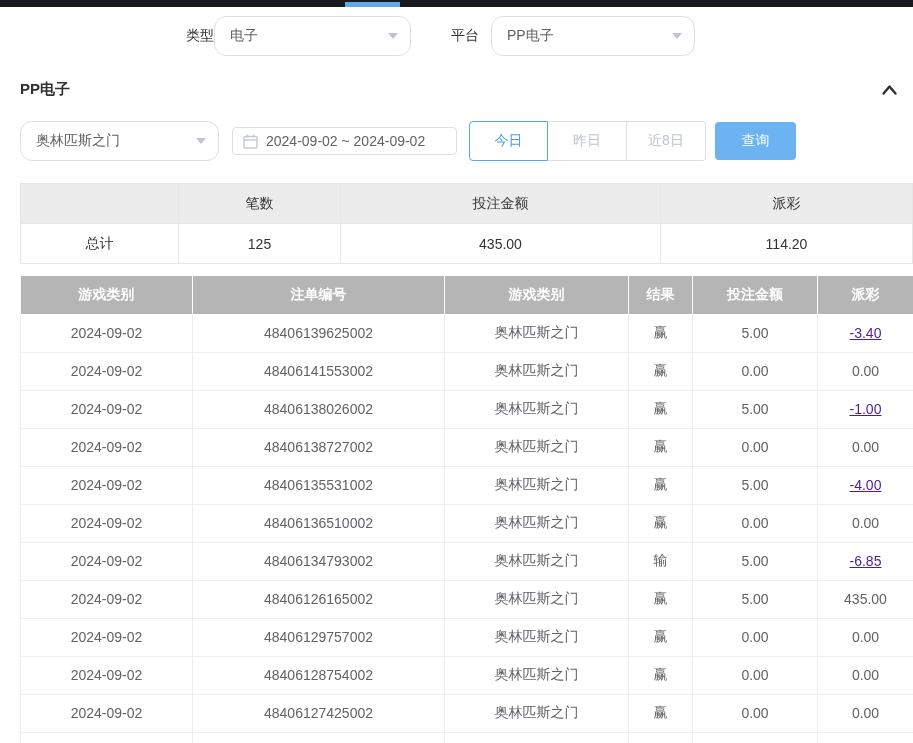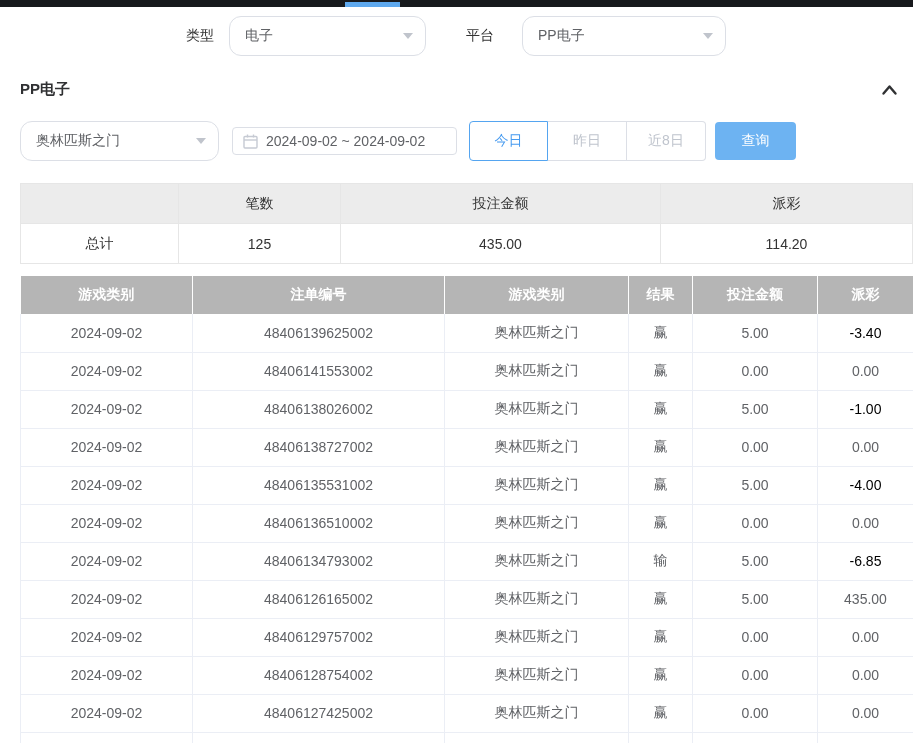--- a/index.html
+++ b/index.html
@@ -24,22 +24,22 @@
     background: #5fa9ee;
   }
   
   .filter-row {
     display: flex;
     align-items: center;
     margin-top: 9px;
     padding-left: 186px;
     height: 40px;
   }
-  .filter-label { color: #333; margin-right: 15px; }
-  .filter-label.second { margin-left: 40px; margin-right: 28px; }
+  .filter-label { color: #333; }
+  .filter-label.second { margin-left: 40px; margin-right: 12px; }
   .select-box {
     position: relative;
     height: 40px;
     border: 1px solid #dcdfe6;
     border-radius: 12px;
     background: #fff;
     display: flex;
     align-items: center;
     padding: 0 30px 0 15px;
     color: #606266;
@@ -162,21 +162,21 @@
     height: 38px;
     text-align: center;
     color: #606266;
     font-size: 14px;
     border-bottom: 1px solid #ebeef5;
     border-right: 1px solid #ebeef5;
     background: #fff;
   }
   .detail-table td:first-child { border-left: 1px solid #ebeef5; }
   .detail-table td:last-child { border-right: none; }
-  .detail-table td.neg { color: #000000; }
+  .detail-table td.neg { color: #4c1d95; text-decoration: underline; }
   .detail-table .dc1 { width: 172px; }
   .detail-table .dc2 { width: 252px; }
   .detail-table .dc3 { width: 184px; }
   .detail-table .dc4 { width: 64px; }
   .detail-table .dc5 { width: 125px; }
 </style>
 </head>
 <body>
 
 <div class="topbar">

